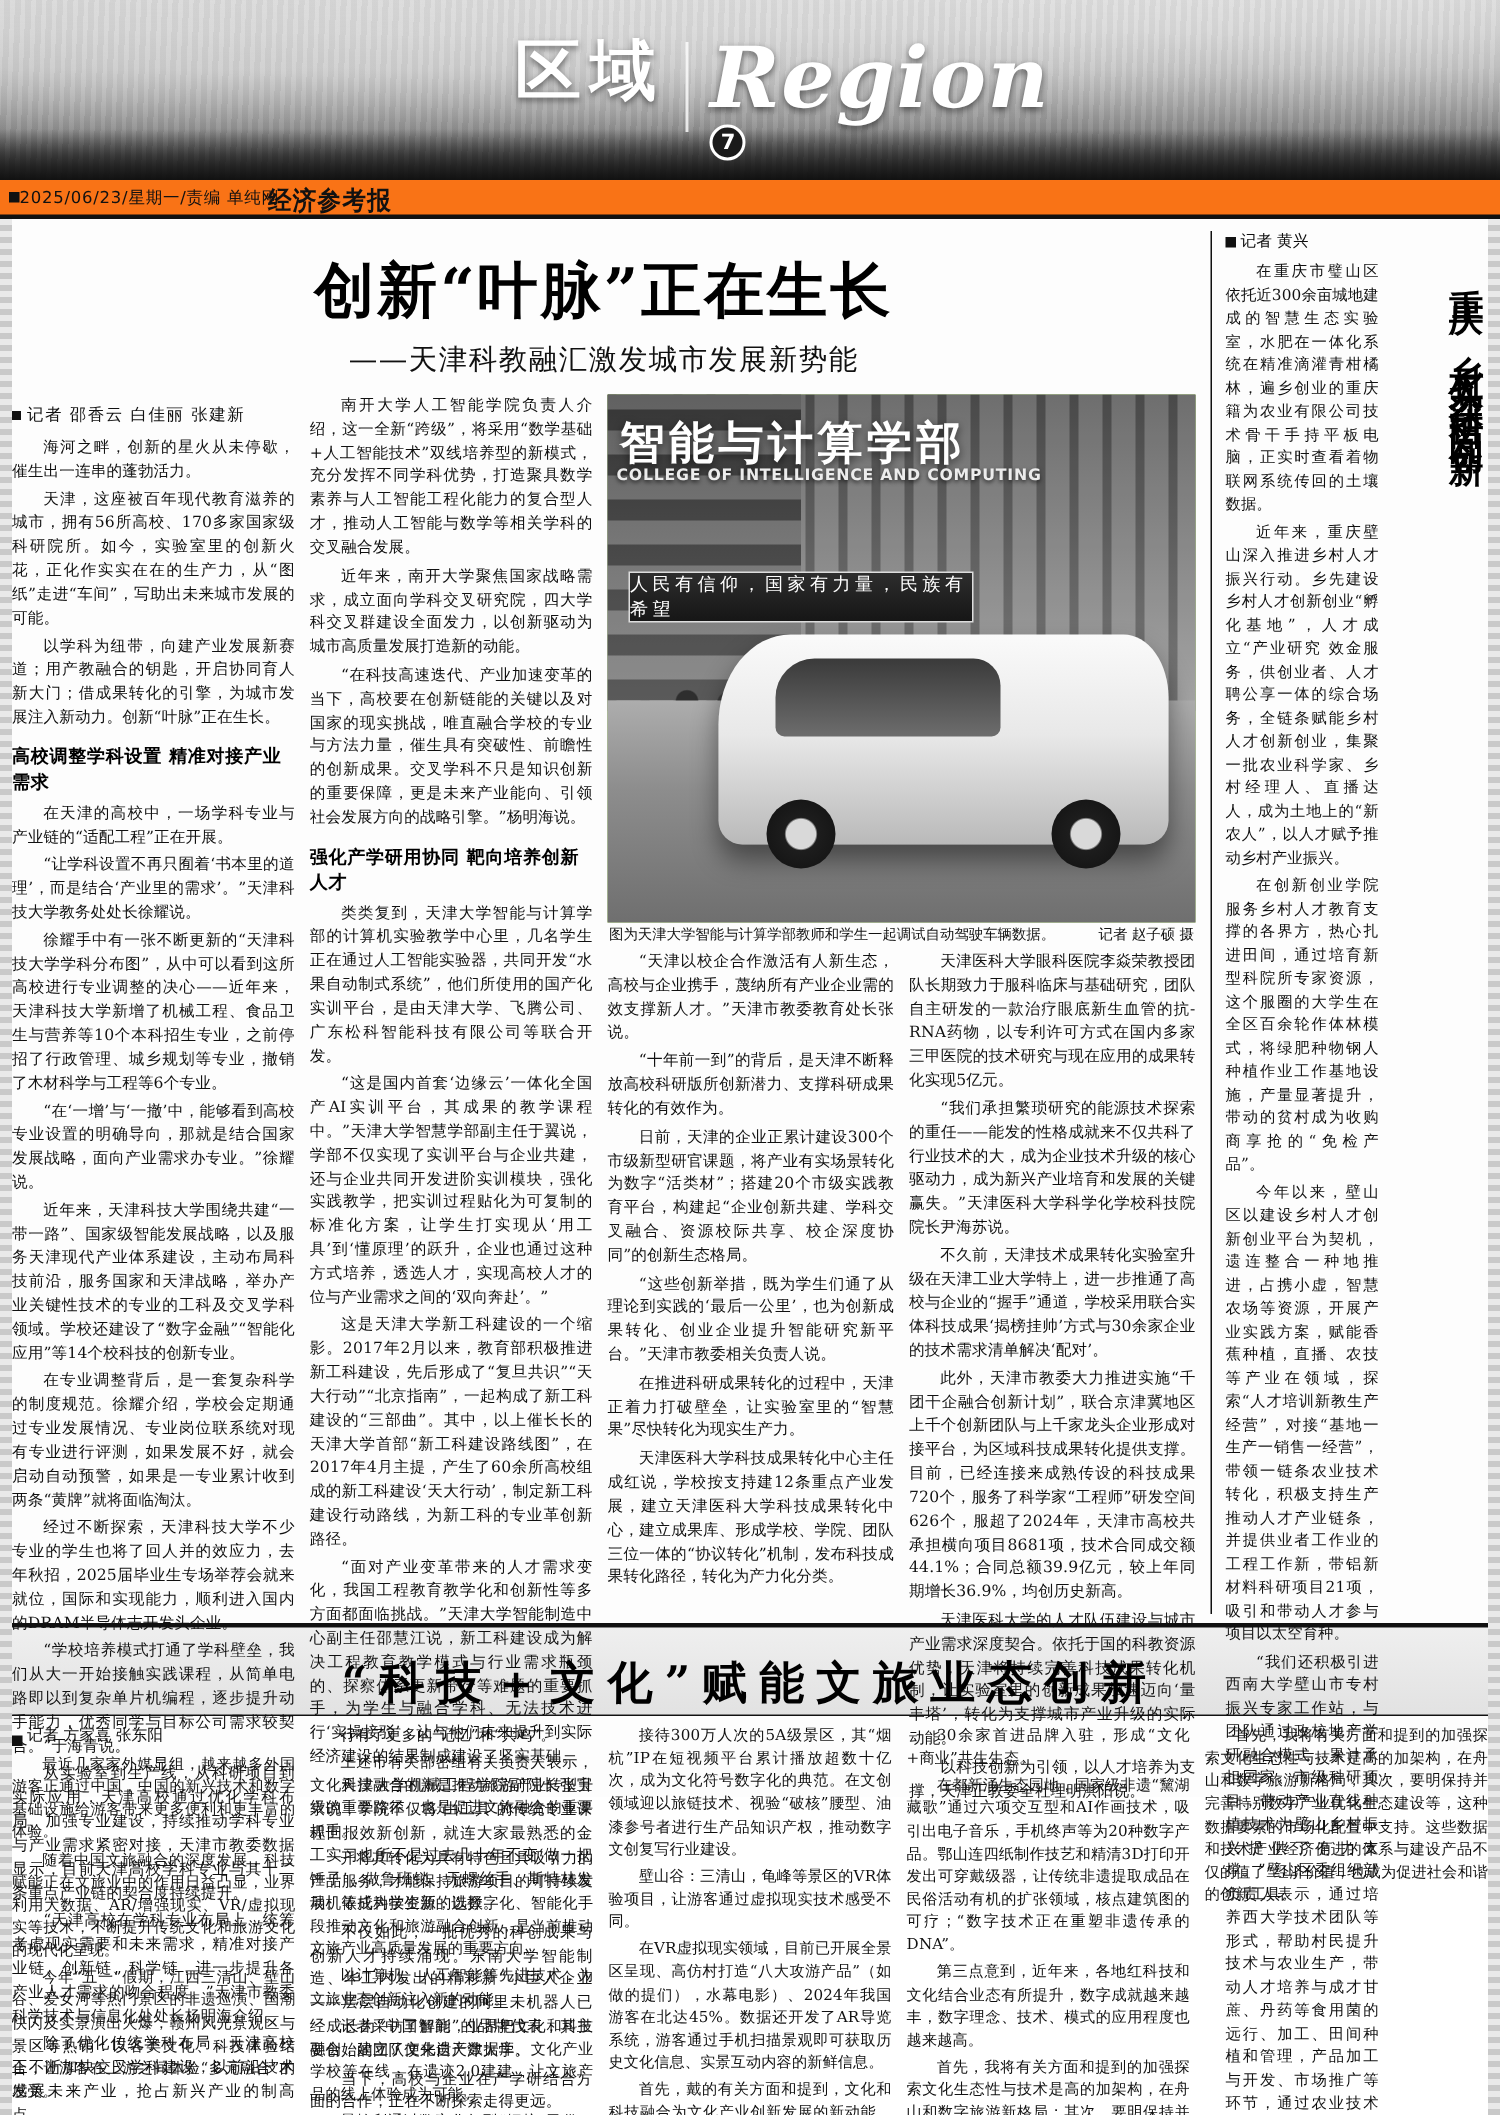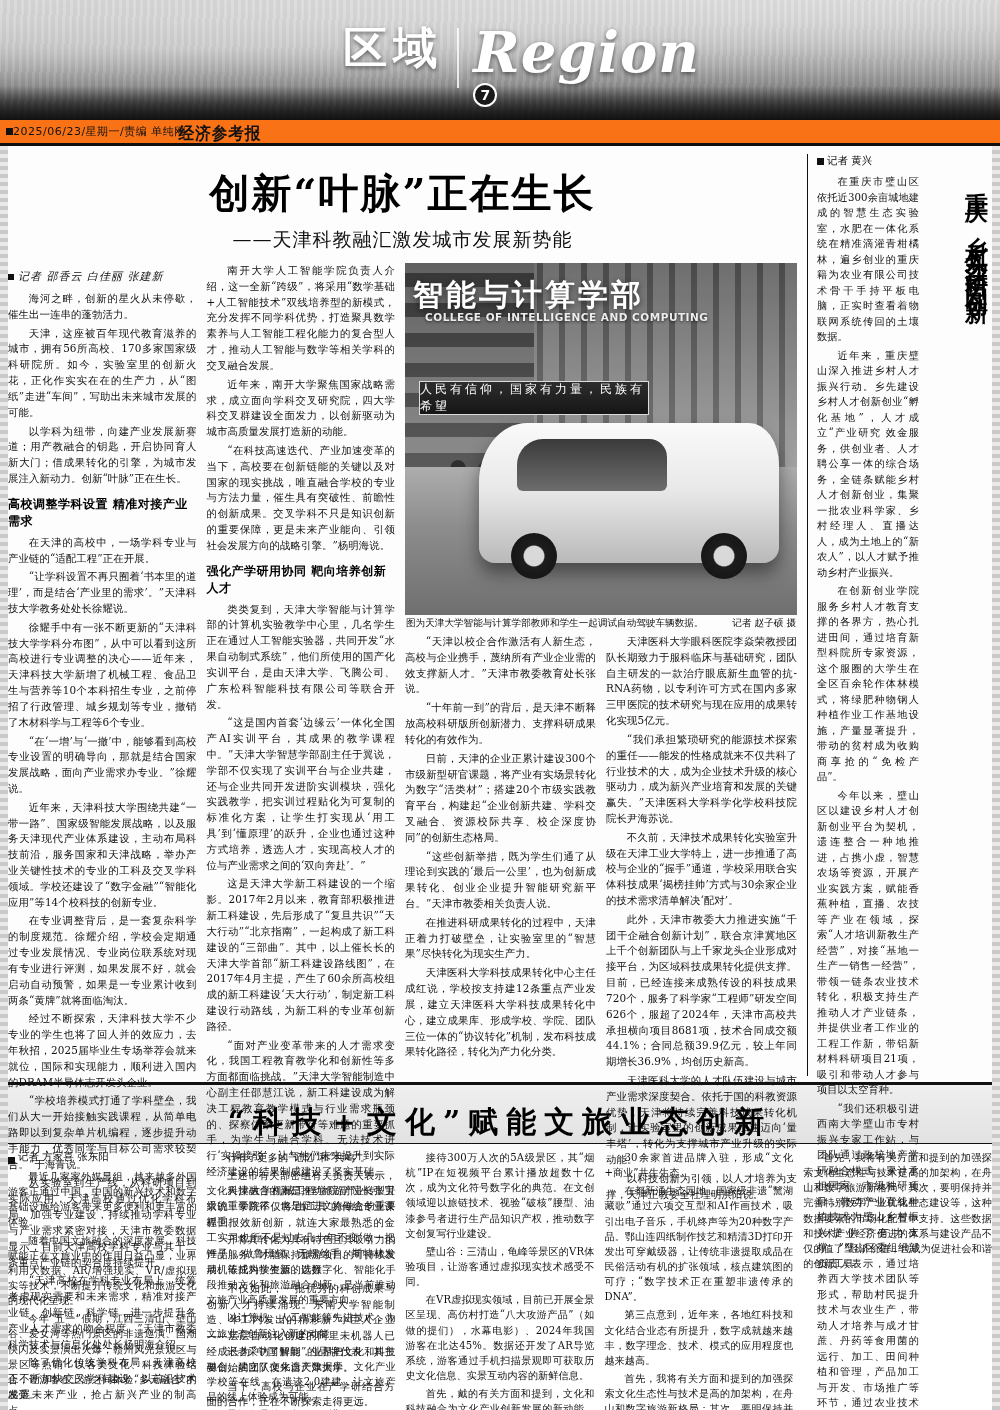--- a/index.html
+++ b/index.html
@@ -117,21 +117,20 @@
     font-family: "DejaVu Serif","Liberation Serif", serif;
     font-size: 19px;
     letter-spacing: 1px;
     margin-bottom: 10px;
     color:#111;
   }
   .byline {
     font-size: 11px; color: #111; margin: 6px 0 7px;
     display:flex; align-items:center; gap:4px;
     letter-spacing:1px;
-    font-style:italic;
   }
   .byline .sq { width:6px;height:6px; }
 
   .cols3 {
     display: flex; gap: 10px;
   }
   .col { width: 192px; }
 
   .art-col {
     width: 392px;
@@ -180,21 +179,21 @@
       repeating-linear-gradient(0deg, rgba(0,0,0,.28) 0px, rgba(0,0,0,.28) 14px, rgba(255,255,255,.12) 14px, rgba(255,255,255,.12) 30px),
       linear-gradient(180deg,#4b4b4b,#7d7d7d);
   }
   .ph-sign {
     position:absolute; left: 8px; top: 12px;
     font-family:"DejaVu Serif","Liberation Serif",serif;
     color:#fff; font-weight:700; font-size: 30px; letter-spacing: 3px;
     text-shadow: 0 2px 6px rgba(0,0,0,.6);
   }
   .ph-sign-en {
-    position:absolute; left: 20px; top: 48px;
+    position:absolute; left: 6px; top: 48px;
     color:#ececec; font-size: 10.5px; letter-spacing: .5px; font-weight:700;
     text-shadow: 0 1px 3px rgba(0,0,0,.7);
   }
   .ph-banner {
     position:absolute; left: 14px; top: 118px; width: 230px; height: 34px;
     background: linear-gradient(180deg,#2d2d2d,#161616);
     color:#fff; font-size: 12px; letter-spacing: 3px;
     display:flex; align-items:center; justify-content:center;
     border: 1px solid #ddd;
   }

